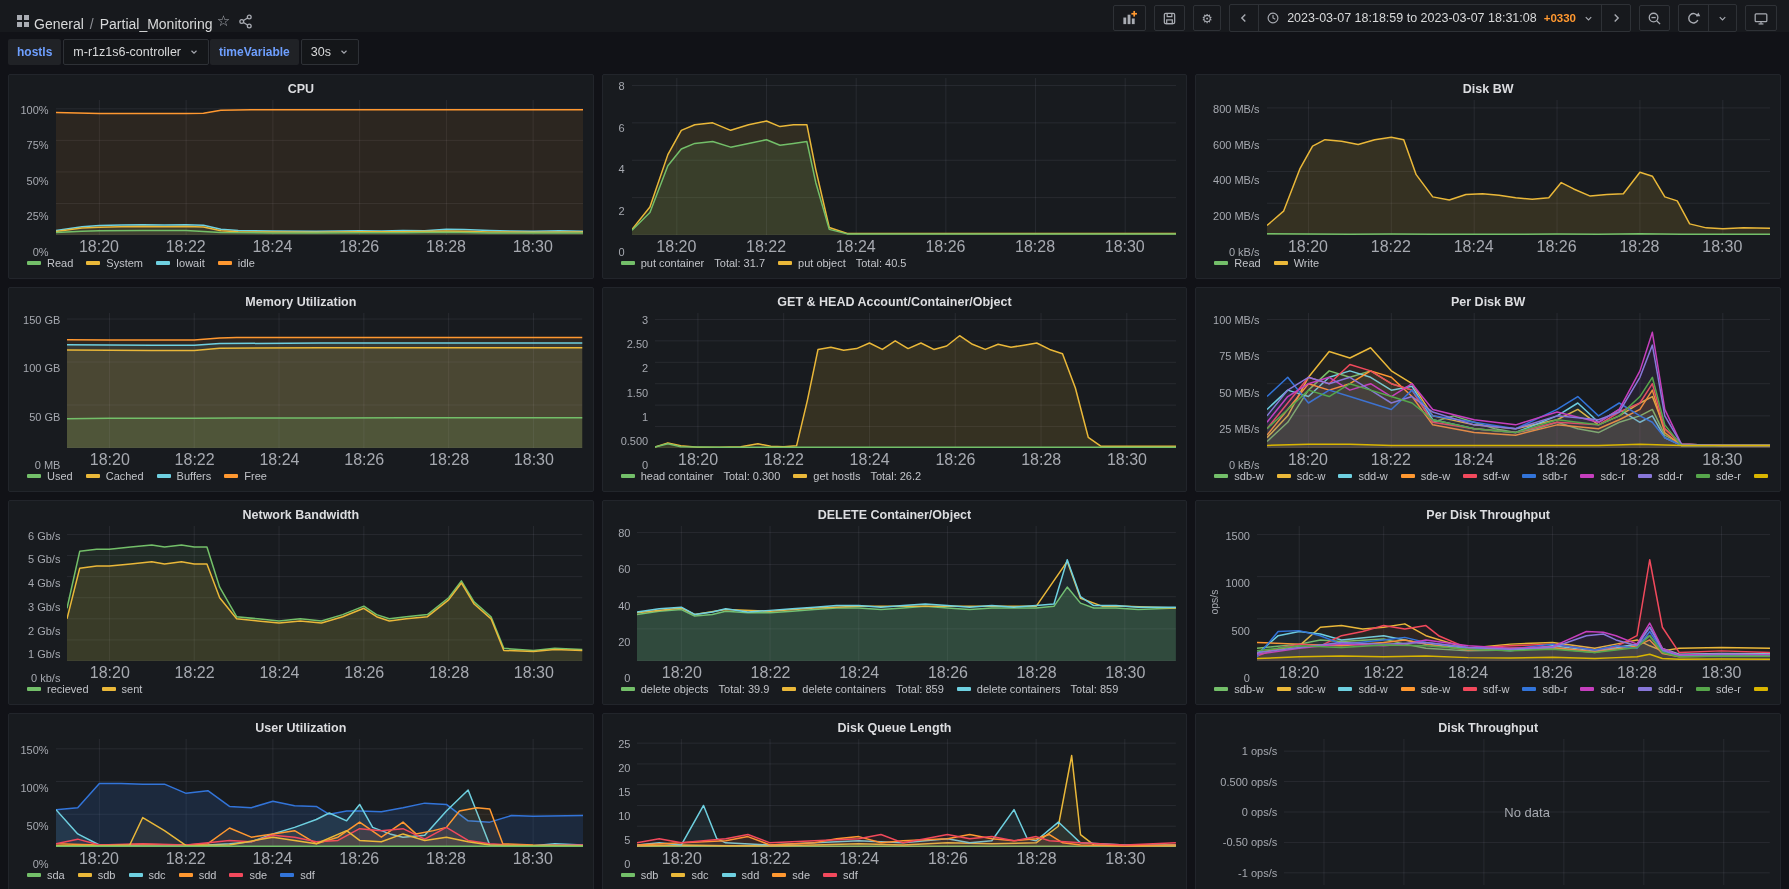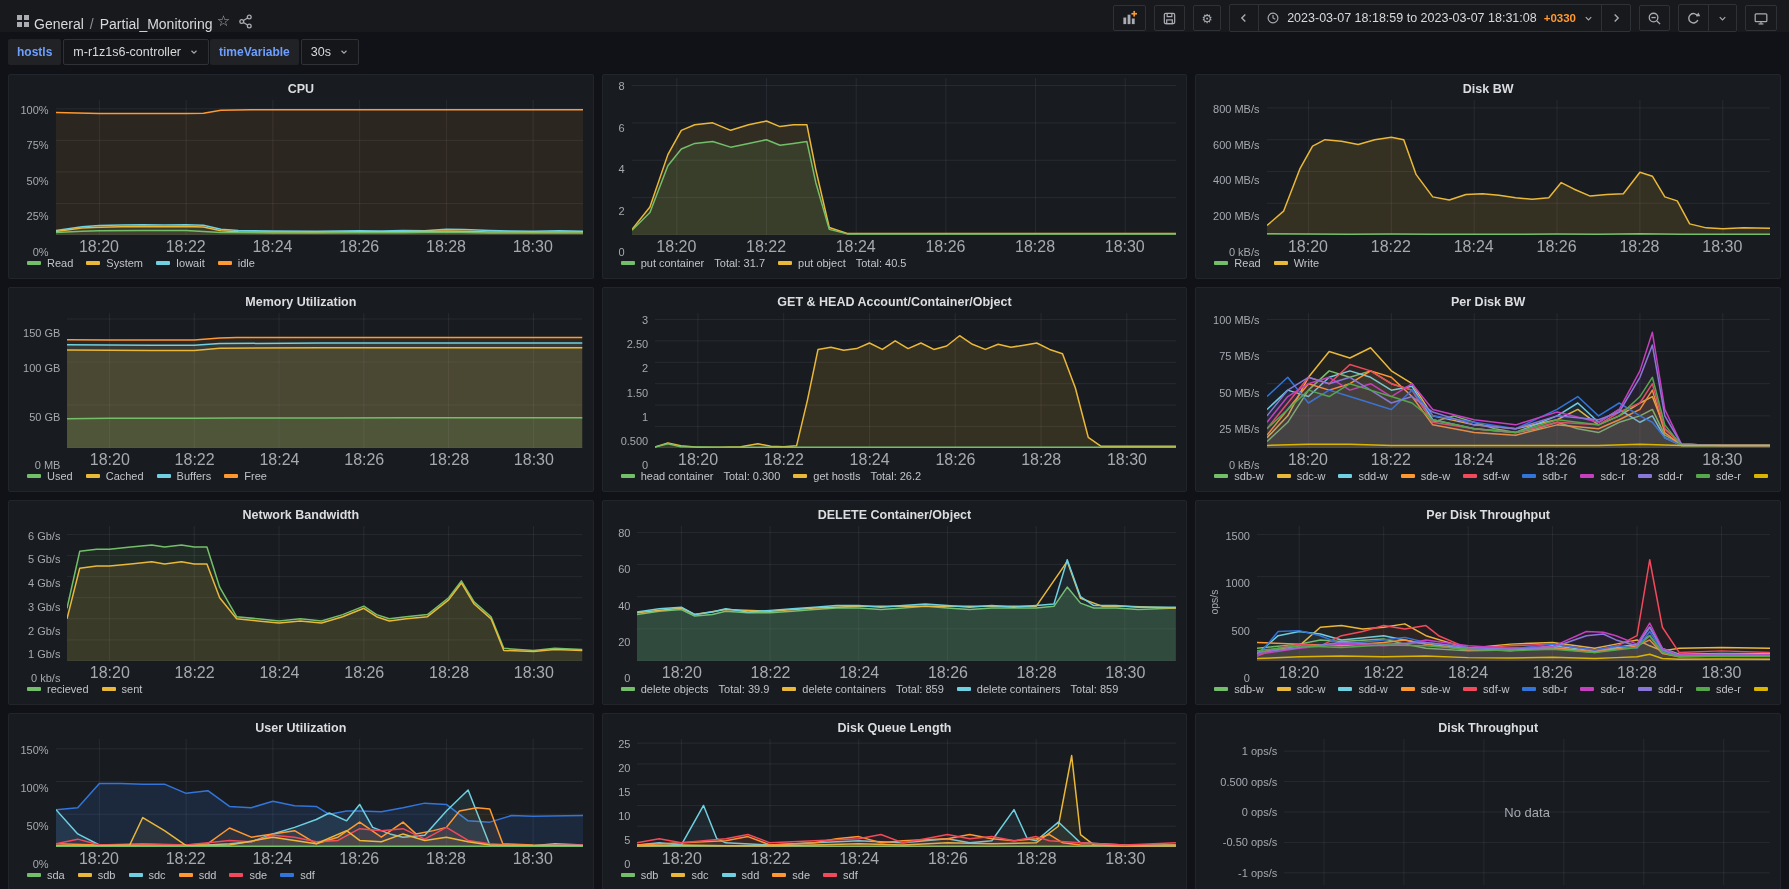--- a/index.html
+++ b/index.html
@@ -355,21 +355,21 @@
           <span>Write</span>
         </div>
       </div>
   </div>
 
   <div class="panel">
     <div class="panel-title">Memory Utilization</div>
     <div class="panel-body">
 
       <div class="y-axis" style="width: 48.4px;">
-          <span class="ytick" style="top: 4.4586%; margin-top: 13px;">150 GB</span>
+          <span class="ytick" style="top: 4.4586%;">150 GB</span>
           <span class="ytick" style="top: 36.3057%;">100 GB</span>
           <span class="ytick" style="top: 68.1529%;">50 GB</span>
           <span class="ytick" style="top: 100%;">0 MB</span>
         </div>
       <div class="chart-wrap">
         <div class="plot">
           <svg viewBox="0 0 1000 100" preserveAspectRatio="none">
               <line x1="0" x2="1000" y1="4.46" y2="4.46" stroke="rgba(204,204,220,0.09)" vector-effect="non-scaling-stroke"></line>
               <line x1="0" x2="1000" y1="36.31" y2="36.31" stroke="rgba(204,204,220,0.09)" vector-effect="non-scaling-stroke"></line>
               <line x1="0" x2="1000" y1="68.15" y2="68.15" stroke="rgba(204,204,220,0.09)" vector-effect="non-scaling-stroke"></line>

